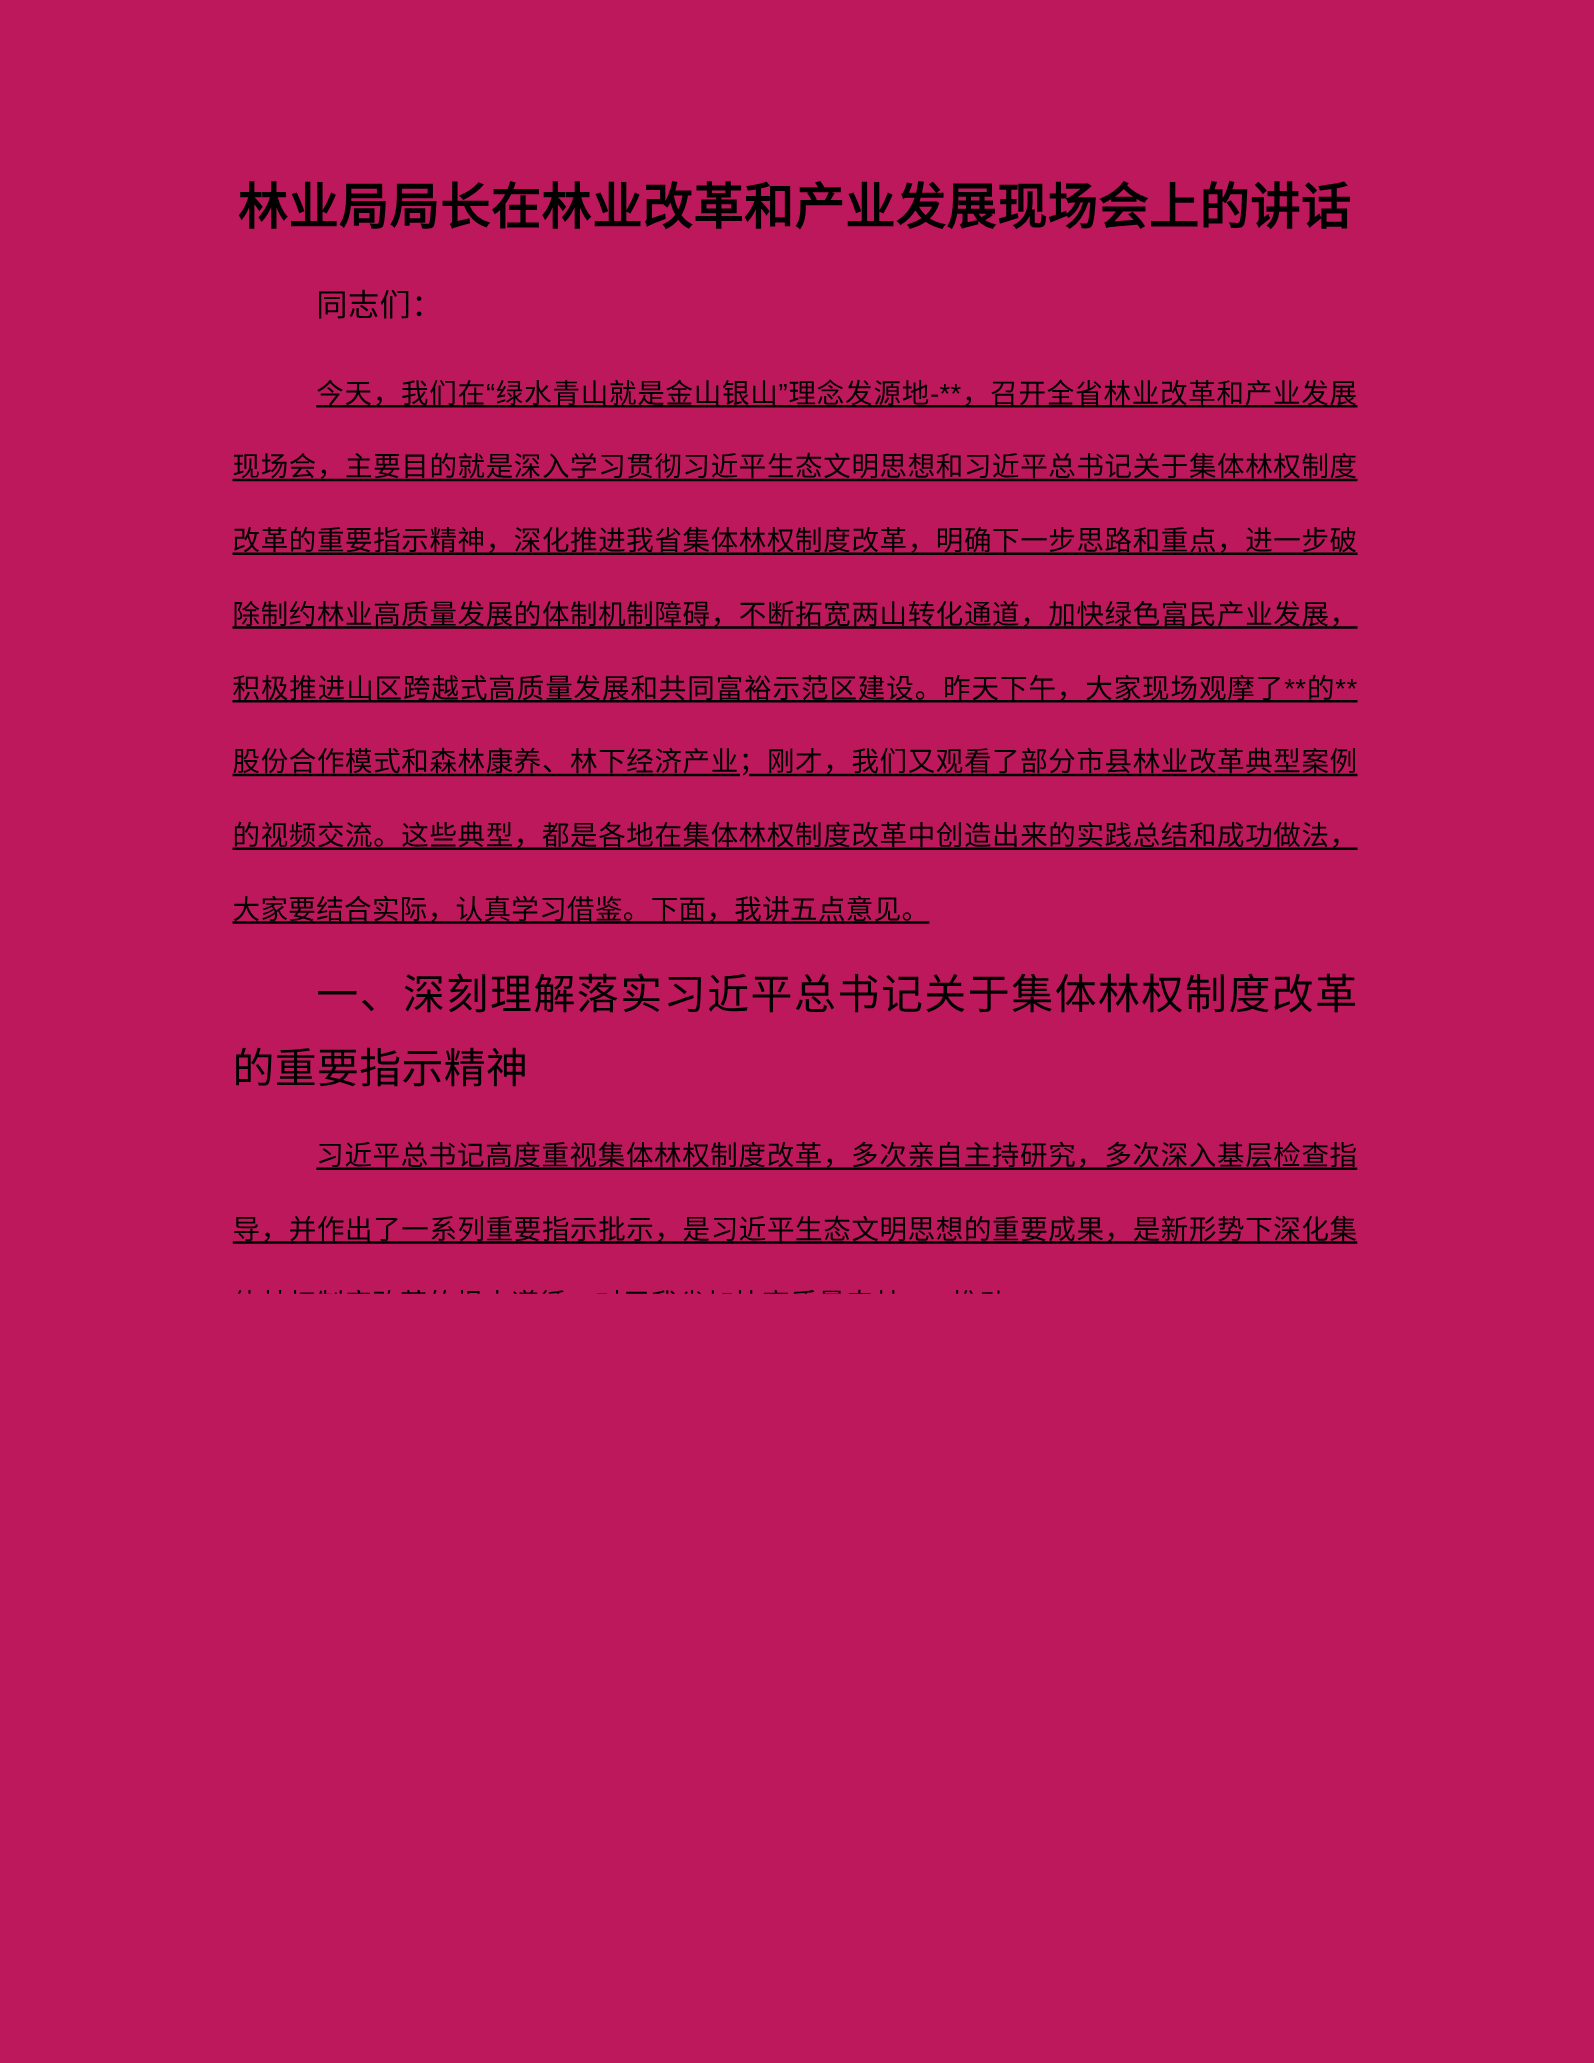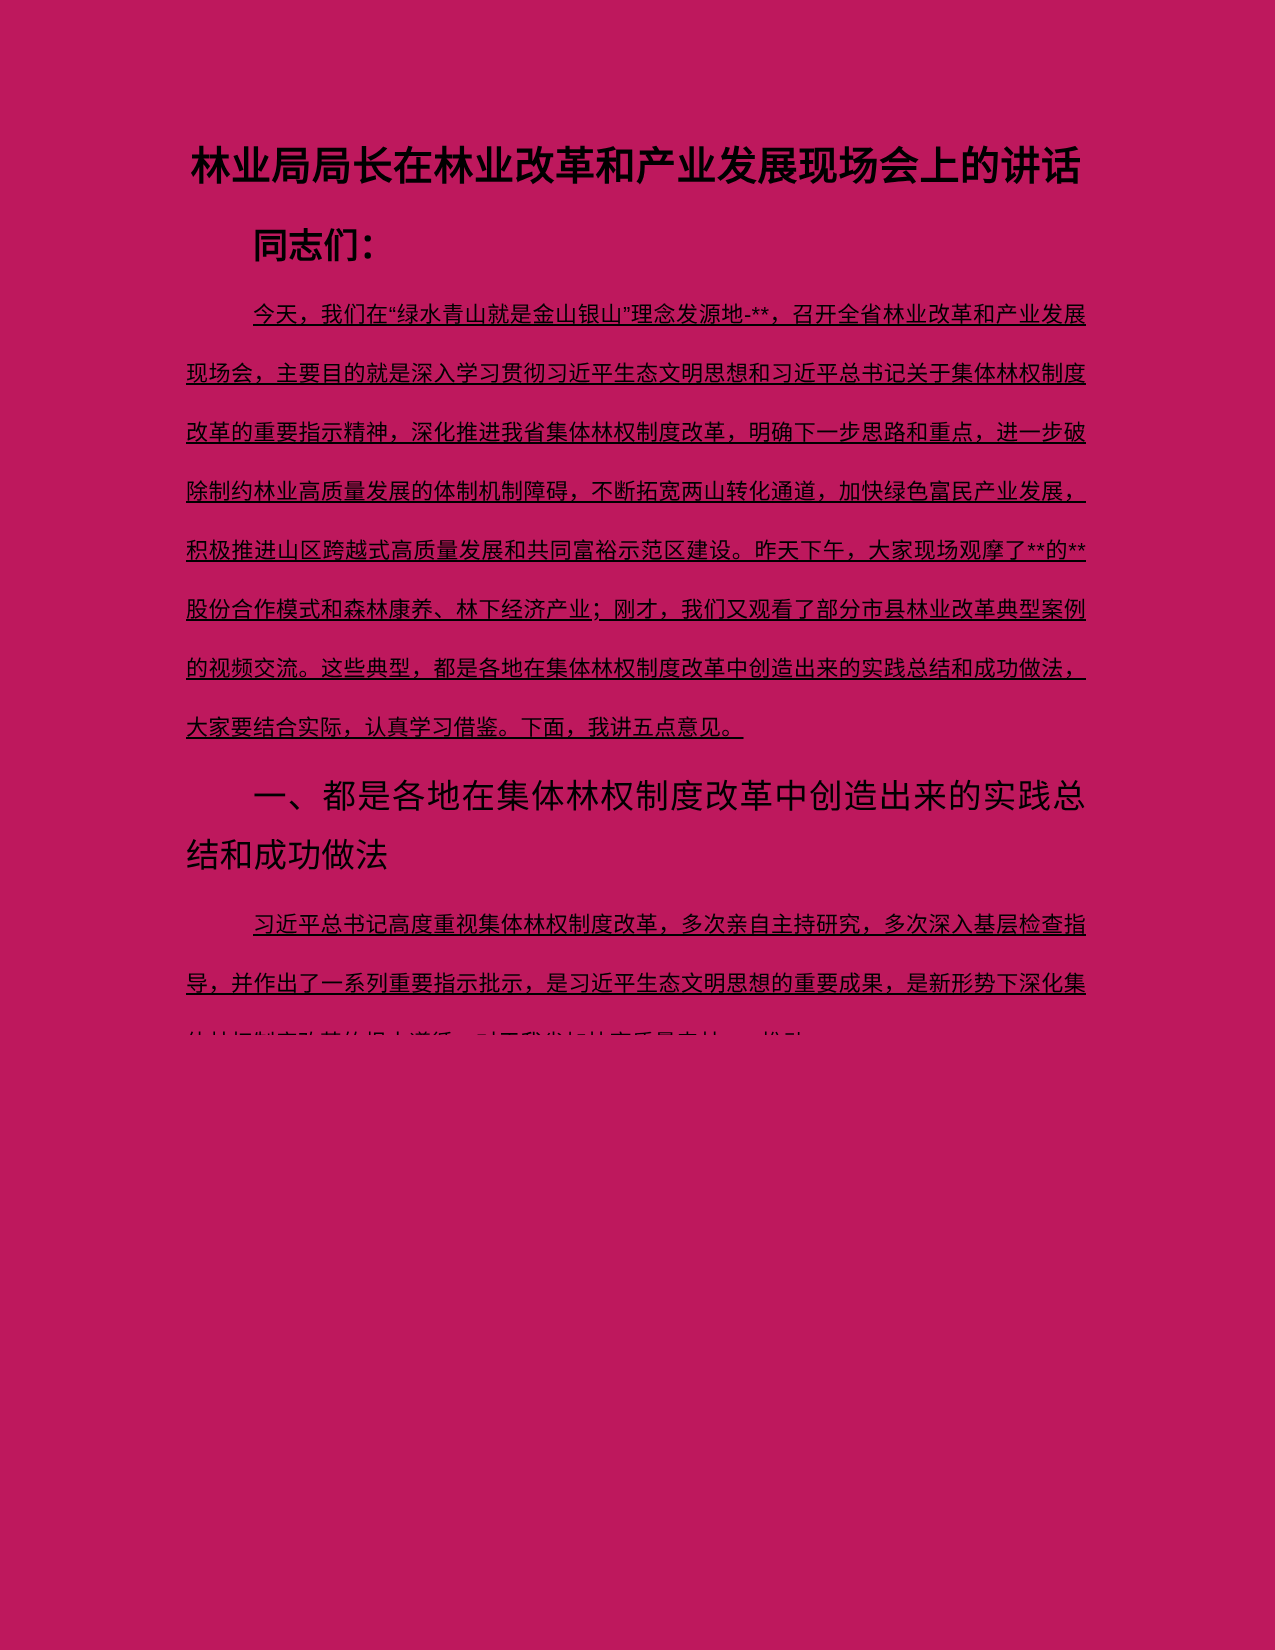--- a/index.html
+++ b/index.html
@@ -31,28 +31,27 @@
     font-size: 40px;
     line-height: 54px;
     font-weight: bold;
     text-align: center;
     margin: 0;
     padding-top: 139px;
     letter-spacing: 0.5px;
     word-break: break-all;
   }
   .salutation {
-    font-size: 35px;
+    font-size: 25px;
     line-height: 59px;
     margin: 0;
     padding-top: 23px;
     text-indent: 67px;
     letter-spacing: 0.3px;
     word-break: break-all;
-    font-weight: bold;
   }
   .body-para {
     font-size: 22px;
     line-height: 59px;
     margin: 0;
     padding-top: 10px;
     text-indent: 67px;
     text-align: justify;
     text-justify: inter-ideograph;
     letter-spacing: 0.3px;
@@ -81,18 +80,18 @@
 
 <div class="page">
   <div class="content">
 
     <h1 class="doc-title">林业局局长在林业改革和产业发展现场会上的讲话</h1>
 
     <p class="salutation">同志们：</p>
 
     <p class="body-para">今天，我们在“绿水青山就是金山银山”理念发源地-**，召开全省林业改革和产业发展现场会，主要目的就是深入学习贯彻习近平生态文明思想和习近平总书记关于集体林权制度改革的重要指示精神，深化推进我省集体林权制度改革，明确下一步思路和重点，进一步破除制约林业高质量发展的体制机制障碍，不断拓宽两山转化通道，加快绿色富民产业发展，积极推进山区跨越式高质量发展和共同富裕示范区建设。昨天下午，大家现场观摩了**的**股份合作模式和森林康养、林下经济产业；刚才，我们又观看了部分市县林业改革典型案例的视频交流。这些典型，都是各地在集体林权制度改革中创造出来的实践总结和成功做法，大家要结合实际，认真学习借鉴。下面，我讲五点意见。</p>
 
-    <p class="section-heading">一、都是各地在集体林权制度改革中创造出来的实践总结和成功做法</p>
+    <p class="section-heading">一、深刻理解落实习近平总书记关于集体林权制度改革的重要指示精神</p>
 
     <p class="body-para clip-last">习近平总书记高度重视集体林权制度改革，多次亲自主持研究，多次深入基层检查指导，并作出了一系列重要指示批示，是习近平生态文明思想的重要成果，是新形势下深化集体林权制度改革的根本遵循，对于我省加快高质量森林**、推动</p>
 
   </div>
 </div>
 
 </body></html>

